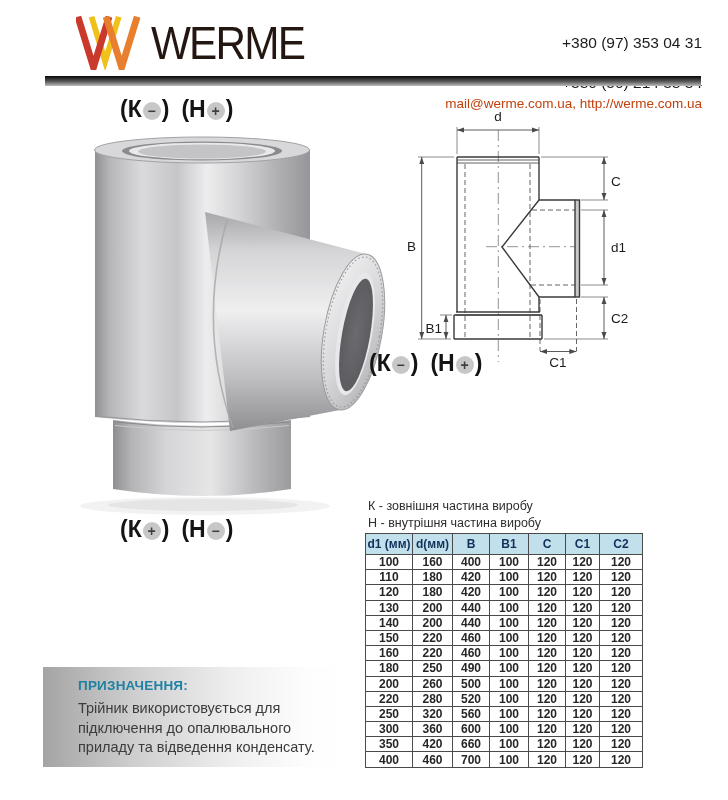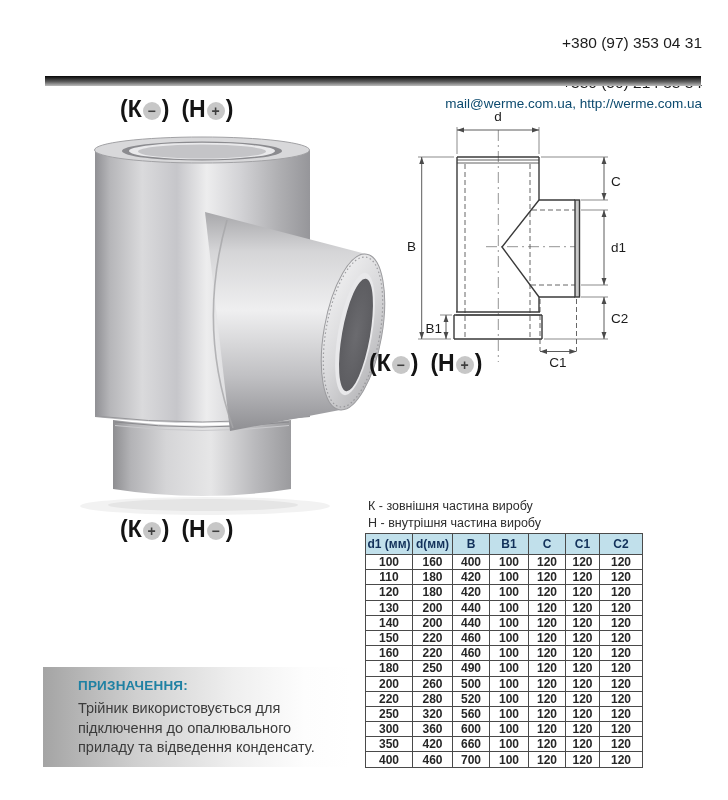--- a/index.html
+++ b/index.html
@@ -6,21 +6,21 @@
   .page{position:relative;width:728px;height:800px;background:#ffffff;overflow:hidden;
         font-family:"Liberation Sans",sans-serif;}
 
   
   .logo{position:absolute;left:76px;top:12px;display:flex;align-items:flex-start;}
   .logo-mark{margin-top:2px;}
   .logo-text{font-size:46px;font-weight:400;color:#241712;letter-spacing:-2px;
              transform:scaleX(.92);transform-origin:left top;line-height:1;margin-left:7px;margin-top:8px;}
   .contacts{position:absolute;right:26px;top:13px;text-align:right;}
   .phone{font-size:15.5px;color:#1c1c1c;line-height:20px;margin-top:20px;}
-  .contact-line{font-size:13.5px;color:#0c4a6e;margin-top:3px;}
+  .contact-line{font-size:13.5px;color:#c2410c;margin-top:3px;}
   .divider{position:absolute;left:45px;top:76px;width:656px;height:10px;
            background:linear-gradient(to bottom,#060606,#5a5a5a 55%,#bcbcbc);}
 
   
   .kn-label{position:absolute;font-weight:bold;font-size:23px;color:#141414;
             display:flex;align-items:center;gap:12px;white-space:nowrap;}
   .kn-label .grp{display:inline-flex;align-items:center;}
   .circle{display:inline-flex;width:18px;height:18px;border-radius:50%;background:#c7c7c7;
           color:#3f3f3f;align-items:center;justify-content:center;font-size:14px;
           font-weight:bold;margin:2px 1px 0;}
@@ -60,20 +60,28 @@
            padding:11px 0 0 35px;
            background:linear-gradient(to right,#a4a4a4,#cfcfcf 30%,#efefef 62%,#fdfdfd 85%,#ffffff);}
   .purpose-title{color:#1f81a3;font-weight:bold;font-size:13.5px;letter-spacing:.2px;}
   .purpose-body{margin-top:6px;font-size:14.5px;line-height:19.5px;color:#3b3b3b;width:248px;}
 </style>
 </head>
 <body>
 
 <div class="page">
 
+  <div class="logo">
+    <svg class="logo-mark" width="68" height="56" viewBox="0 0 70 56">
+      <polyline points="16,2 30,48 44,2" fill="none" stroke="#f1c11b" stroke-width="6"></polyline>
+      <polyline points="2,2 18,54 34,2" fill="none" stroke="#c9392c" stroke-width="7"></polyline>
+      <polyline points="31,2 47,54 63,2" fill="none" stroke="#e77f2e" stroke-width="7"></polyline>
+    </svg>
+    <div class="logo-text">WERME</div>
+  </div>
 
   <div class="contacts">
     <div class="phone">+380 (97) 353 04 31</div>
     <div class="phone">+380 (50) 214 38 84</div>
     <div class="contact-line">mail@werme.com.ua, http://werme.com.ua</div>
   </div>
 
   <div class="divider"></div>
 
   <div id="label-top" class="kn-label">

